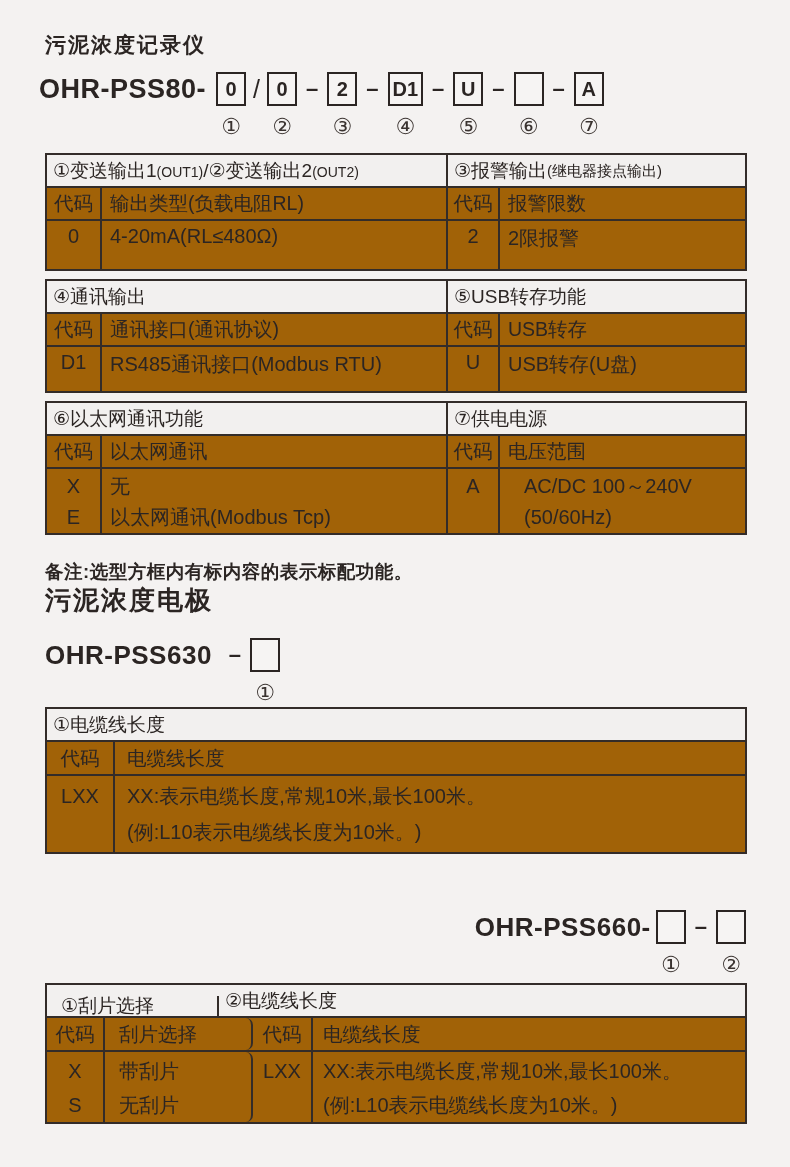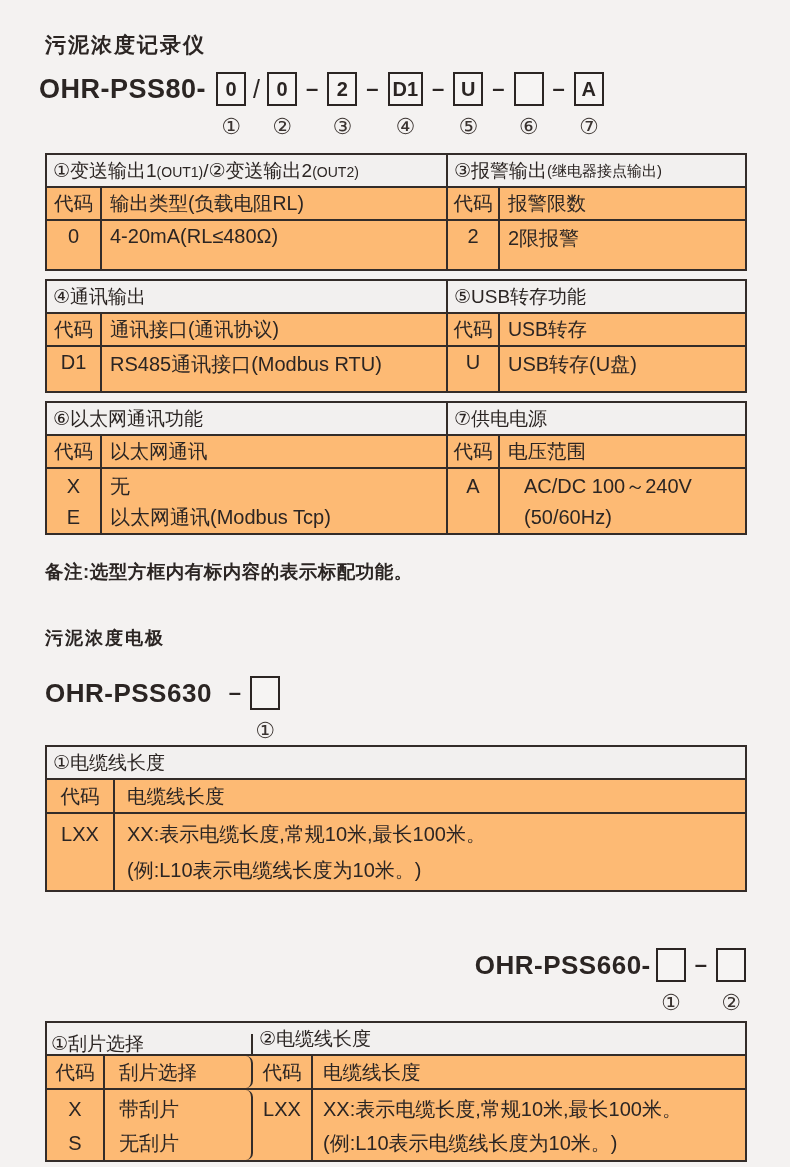--- a/index.html
+++ b/index.html
@@ -3,36 +3,36 @@
 <meta charset="utf-8">
 <style>
   html,body{margin:0;padding:0;background:#e9e7e6;}
   .page{
     width:790px;height:1167px;background:#f4f2f1;position:relative;overflow:hidden;
     font-family:"Liberation Sans","DejaVu Sans",sans-serif;color:#2b2523;box-sizing:border-box;
     padding:28px 43px 0 45px;
   }
   
   .h-title{font-size:21px;font-weight:700;letter-spacing:2px;line-height:34px;}
-  .h-title2{font-size:18px;font-weight:600;letter-spacing:2px;line-height:32px;margin-top:38px;}
+  .h-title2{font-size:26px;font-weight:600;letter-spacing:2px;line-height:32px;}
   
   .code-line{display:flex;align-items:flex-start;margin-top:10px;margin-left:-6px;}
   .code-prefix{font-size:27px;font-weight:600;line-height:34px;letter-spacing:0.5px;margin-right:9px;white-space:nowrap;}
   .unit{display:flex;flex-direction:column;align-items:center;margin:0 1px;}
   .box{min-width:30px;height:34px;padding:0 3px;border:2px solid #2b2523;box-sizing:border-box;
        display:flex;align-items:center;justify-content:center;font-size:20px;font-weight:600;background:#f6f4f3;}
   .circ{margin-top:9px;font-size:22px;line-height:24px;color:#3a3330;}
   .sep{font-size:22px;font-weight:700;line-height:34px;margin:0 8px;}
   .sep.slash{font-weight:400;font-size:25px;margin:0 6px;}
   .code-line2{display:flex;align-items:flex-start;margin-top:22px;}
   .code-line2 .code-prefix{font-weight:600;font-size:26px;}
   .code-line3{display:flex;align-items:flex-start;margin-top:56px;justify-content:flex-end;}
   .code-line3 .code-prefix{font-weight:600;font-size:26px;margin-right:4px;}
   
-  .sect{border:2px solid #332c29;width:702px;box-sizing:border-box;margin-top:8px;background:#fdba74;}
+  .sect{border:2px solid #332c29;width:702px;box-sizing:border-box;margin-top:8px;background:#a16207;}
   .first-sect{margin-top:14px;}
   .trow{display:flex;box-sizing:border-box;}
   .trow>div{box-sizing:border-box;overflow:hidden;white-space:nowrap;}
   .bb{border-bottom:2px solid #332c29;}
   .br{border-right:2px solid #332c29;}
   .hdr{height:33px;font-size:19px;background:#f2f0ef;}
   .hl{width:401px;display:flex;align-items:center;padding-left:6px;}
   .hr{flex:1;display:flex;align-items:center;padding-left:6px;}
   .hfull{flex:1;display:flex;align-items:center;padding-left:6px;}
   .small{font-size:14px;padding-top:3px;}
@@ -46,21 +46,21 @@
   .top{align-items:flex-start;padding-top:4px;}
   .lines{display:flex;flex-direction:column;justify-content:flex-start;padding-top:2px;}
   .lines>div{line-height:31px;height:31px;}
   .lines.center>div{text-align:center;}
   
   .e1c1{width:68px;} .e1c2{flex:1;padding-left:12px;}
   .sub34{height:34px;font-size:19.5px;}
   .d76{height:76px;} .d70{height:70px;}
   .elines>div{line-height:36px;height:36px;}
   .e2c1{width:58px;} .e2c2{width:148px;padding-left:14px;border-radius:7px;} .e2c3{width:60px;} .e2c4{flex:1;padding-left:10px;}
-  .e2hl{width:206px;display:flex;align-items:center;padding-left:4px;margin-top:11px;}
+  .e2hl{width:172px;display:flex;align-items:center;padding-left:14px;margin-top:11px;}
   .l34>div{line-height:34px;height:34px;}
   
   .note{margin-top:24px;font-size:18.5px;font-weight:700;letter-spacing:0.5px;}
 </style>
 </head>
 <body>
 
 <div class="page">
 
   <div class="h-title">污泥浓度记录仪</div>

